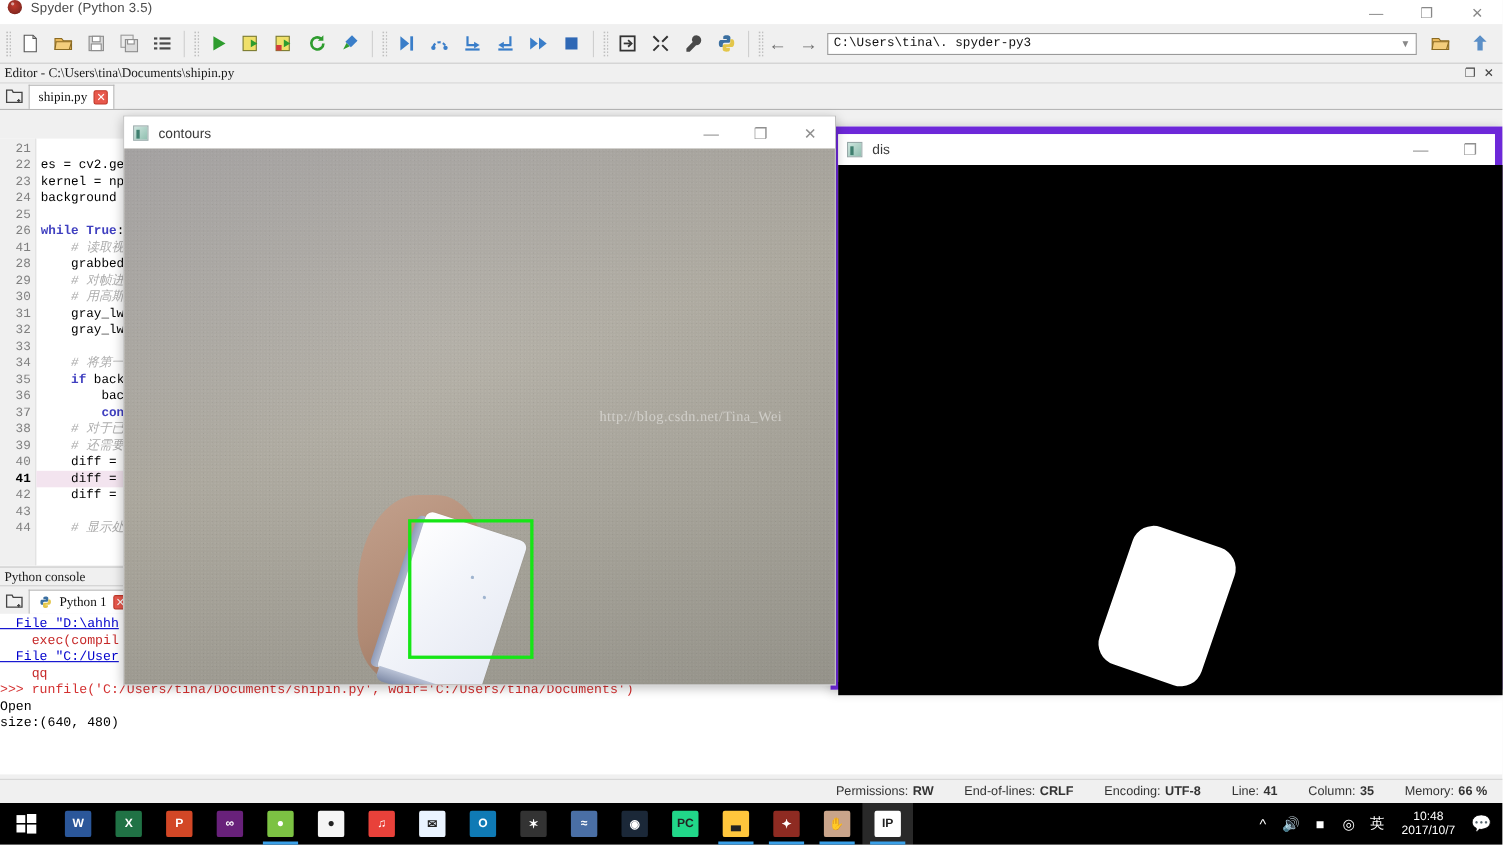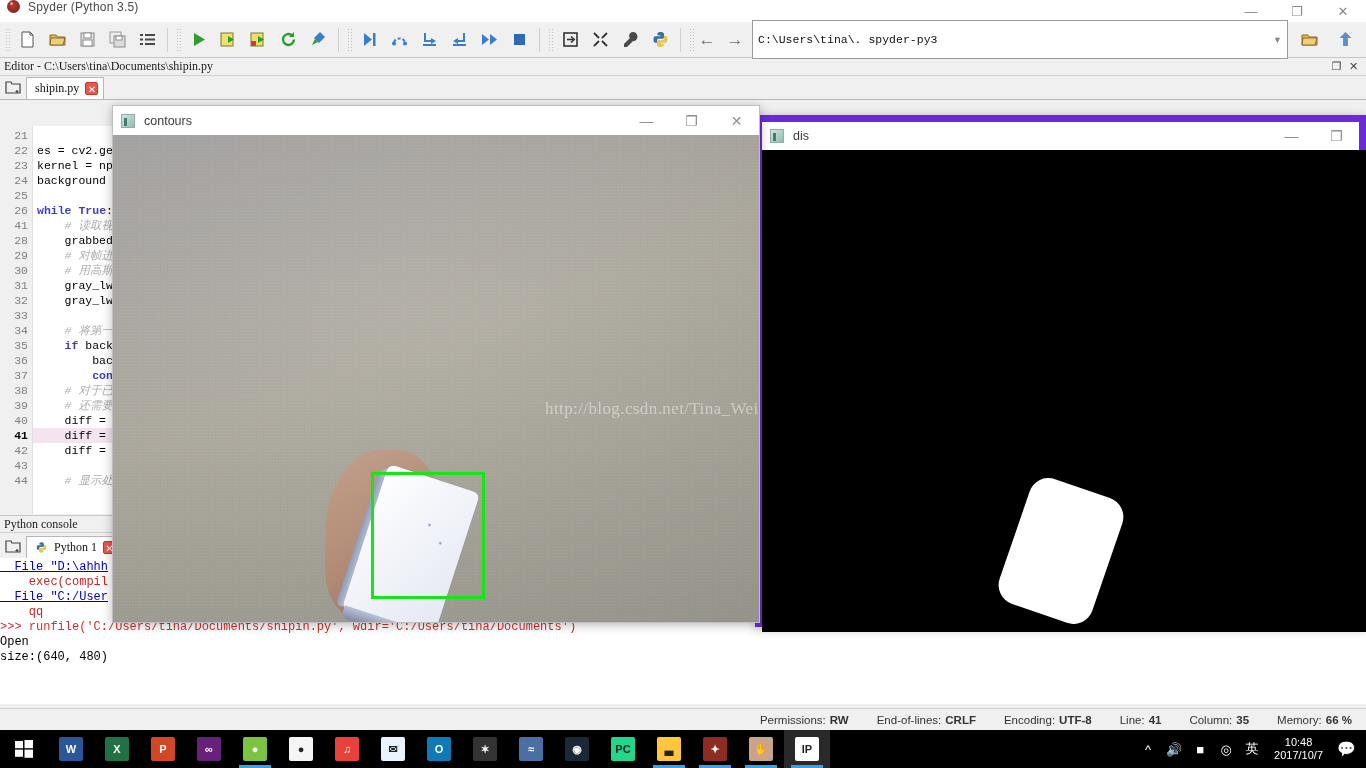--- a/index.html
+++ b/index.html
@@ -51,21 +51,21 @@
     background-size:3px 3px; opacity:.8; }
   .tb-btn { width:30px; height:30px; display:flex; align-items:center; justify-content:center;
             border-radius:2px; }
   .tb-btn svg { display:block; }
 
   
   #path-row { height:30px; display:flex; align-items:center; gap:6px; }
   .nav-arrow { width:22px; height:22px; display:flex; align-items:center; justify-content:center;
                color:#6d6d6d; font-size:17px; }
   #path-combo {
-    flex:1; height:39px; background:#fff; border:1px solid #9a9a9a;
+    flex:1; height:20px; background:#fff; border:1px solid #9a9a9a;
     display:flex; align-items:center; position:relative;
   }
   #path-value { font-family:"Liberation Mono", monospace; font-size:11.5px; color:#111;
                 padding-left:5px; }
   #path-caret { position:absolute; right:5px; color:#888; font-size:9px; }
 
   
   #editor-header {
     height:18px; background:#f0f0f0; display:flex; align-items:center;
     border-bottom:1px solid #d0d0d0;
@@ -193,22 +193,22 @@
     position:absolute; left:2px; bottom:-9px; width:92px; height:13px;
     background:linear-gradient(180deg,#b9c2d6 0%, #7e8aa6 100%); border-radius:0 0 6px 6px;
   }
   .phone-dot { position:absolute; width:3px; height:3px; border-radius:50%; background:#9fb4cf; }
   
   #bbox {
     position:absolute; left:258px; top:337px; width:114px; height:127px;
     border:3px solid #16e616;
   }
   #watermark {
-    position:absolute; left:432px; top:264px; font-family:"Liberation Serif", serif;
-    font-size:17px; color:rgba(255,255,255,.45); letter-spacing:.4px; white-space:nowrap;
+    position:absolute; left:432px; top:236px; font-family:"Liberation Serif", serif;
+    font-size:13px; color:rgba(255,255,255,.45); letter-spacing:.4px; white-space:nowrap;
   }
 
   
   #dis-window {
     position:absolute; left:755px; top:115px; width:611px; height:512px;
     background:#fff; border:7px solid #6d28d9; box-shadow:0 2px 10px rgba(0,0,0,.28);
   }
   #dis-titlebar { height:28px; background:#fff; display:flex; align-items:center; }
   #dis-canvas { position:absolute; left:0; top:28px; width:609px; height:482px;
                 background:#000; overflow:hidden; }

